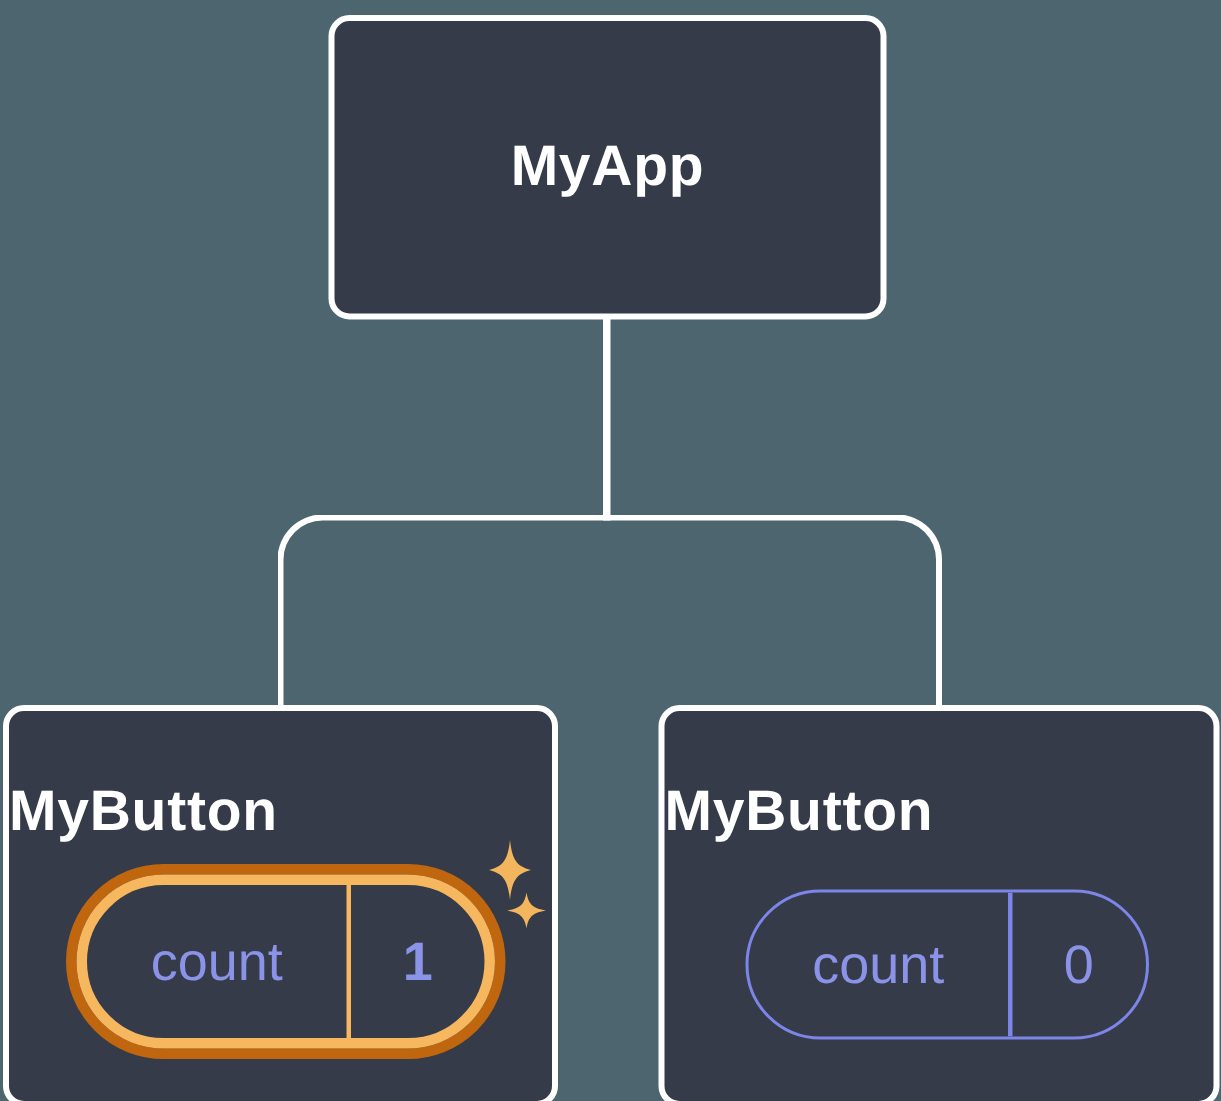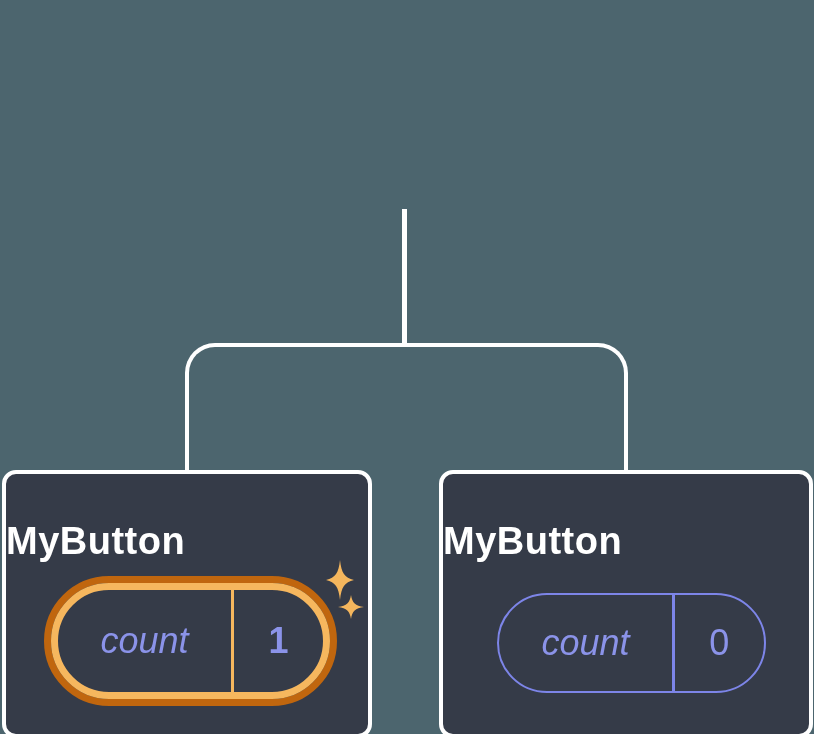--- a/index.html
+++ b/index.html
@@ -96,21 +96,20 @@
     border-radius: 50px;
     display: flex;
     align-items: stretch;
     overflow: hidden;
   }
   .pill-cell-name {
     width: 173px;
     display: flex; align-items: center; justify-content: center;
     color: var(--state-text);
     font-size: 36px;
-    font-style: italic;
   }
   .pill-divider-orange {
     width: 3px;
     background: var(--highlight-inner);
   }
   .pill-divider-purple {
     width: 2.5px;
     background: var(--pill-border);
   }
   .pill-cell-value {
@@ -131,20 +130,23 @@
   .sparkle svg { width: 100%; height: 100%; display: block; }
 </style>
 </head>
 <body>
 
 <div class="stage">
 
   <div class="stem"></div>
   <div class="branch"></div>
 
+  <div class="card card-root">
+    <div class="node-title">MyApp</div>
+  </div>
 
   <div class="card card-child-left">
     <div class="node-title child-title">MyButton</div>
     <div class="pill-highlight-ring">
       <div class="pill-highlight-inner">
         <div class="pill-cell-name">count</div>
         <div class="pill-divider-orange"></div>
         <div class="pill-cell-value value-bold">1</div>
       </div>
     </div>

